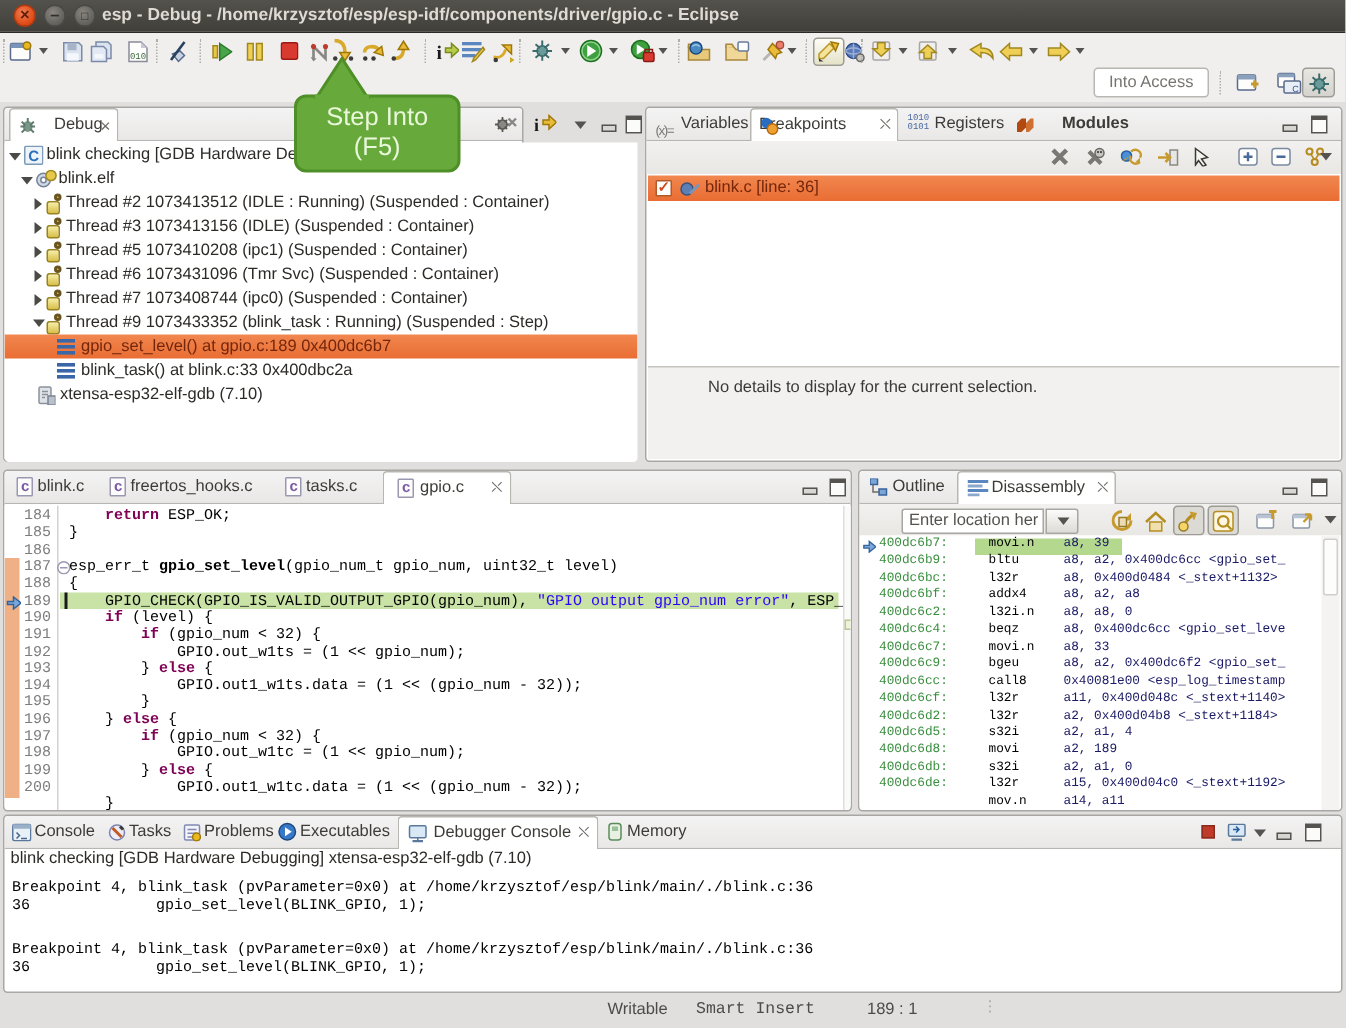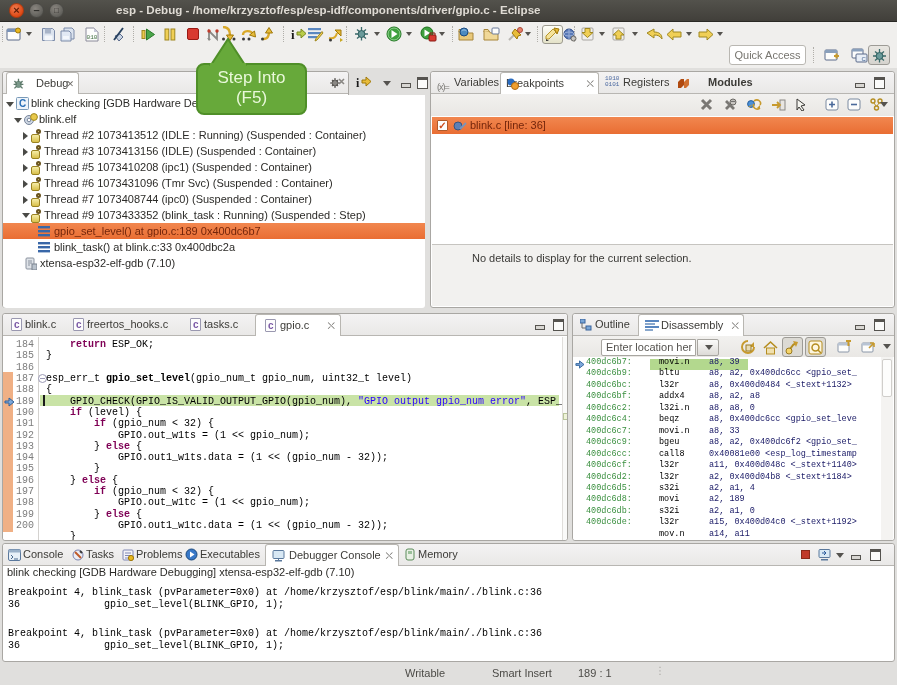--- a/index.html
+++ b/index.html
@@ -31,21 +31,21 @@
 .mx::after{content:"";position:absolute;left:1px;top:0px;width:9px;height:8px;border:1px solid #55534f;background:#fbfbfa;border-top-width:3px;}
 .sep{position:absolute;top:0px;height:16px;border-left:1px dotted #b0aea9;}
 .dar{position:absolute;top:6px;border-left:3.5px solid transparent;border-right:3.5px solid transparent;border-top:4.5px solid #55534f;}
 </style></head>
 <body>
 
 <div id="titlebar" class="abs">
   <div class="tbtn" style="left:9px;background:radial-gradient(circle at 40% 35%,#f07d52,#dd4814 70%);border:1px solid #b03a10;color:#5e1c06;font-size:11px;font-weight:bold;text-align:center;line-height:13px;">×</div>
   <div class="tbtn" style="left:29px;background:radial-gradient(circle at 40% 35%,#8a8680,#61605b 70%);border:1px solid #4a4945;color:#2f2e2b;font-size:11px;text-align:center;line-height:12px;">–</div>
   <div class="tbtn" style="left:49px;background:radial-gradient(circle at 40% 35%,#8a8680,#61605b 70%);border:1px solid #4a4945;color:#2f2e2b;font-size:8px;text-align:center;line-height:13px;">□</div>
-  <div class="abs" style="left:68px;top:3px;margin-left:48px;">esp - Debug - /home/krzysztof/esp/esp-idf/components/driver/gpio.c - Eclipse</div>
+  <div class="abs" style="left:68px;top:3px;">esp - Debug - /home/krzysztof/esp/esp-idf/components/driver/gpio.c - Eclipse</div>
 </div>
 
 <div id="toolbar" class="abs"></div>
 <div id="icons1" class="abs" style="left:0;top:26px;height:16px;width:897px;">
   <span class="sep" style="left:2px;"></span>
   <svg class="ic" width="16" height="15" style="left:6px;top:1px;" viewBox="0 0 16 15">
       <rect x="1" y="2" width="13" height="11" rx="1" fill="#fdfdfc" stroke="#5a6a8a"></rect>
       <rect x="1" y="2" width="13" height="3" fill="#7a93b8"></rect>
       <circle cx="12" cy="3.5" r="2.5" fill="#e8b820" stroke="#a07808"></circle>
     </svg>
@@ -189,21 +189,21 @@
   <svg class="ic" width="16" height="13" style="left:666px;top:2px;" viewBox="0 0 16 13">
       <path d="M7 1v3h8v5H7v3L1 6.5z" fill="#f0cf56" stroke="#a08820"></path>
     </svg>
   <span class="dar" style="left:686px;"></span>
   <svg class="ic" width="16" height="13" style="left:698px;top:2px;" viewBox="0 0 16 13">
       <path d="M9 1v3H1v5h8v3l6-5.5z" fill="#f0cf56" stroke="#a08820"></path>
     </svg>
   <span class="dar" style="left:717px;"></span>
 </div>
 
-<div class="abs" style="left:729px;top:45px;width:77px;height:20px;background:#fff;border:1px solid #b9b7b2;border-radius:3px;font-size:11px;color:#77756f;text-align:center;line-height:18px;">Quick Access</div>
+<div class="abs" style="left:729px;top:45px;width:77px;height:20px;background:#fff;border:1px solid #b9b7b2;border-radius:3px;font-size:11px;color:#77756f;text-align:center;line-height:18px;">Into Access</div>
 <div id="icons2" class="abs" style="left:0px;top:45px;height:20px;width:897px;">
   <span class="sep" style="left:813px;top:2px;"></span>
   <svg class="ic" width="16" height="15" style="left:824px;top:3px;" viewBox="0 0 16 15">
       <rect x="1" y="2" width="12" height="10" rx="1" fill="#fdfdfc" stroke="#5a6a8a"></rect>
       <rect x="1" y="2" width="12" height="3" fill="#8aa0bc"></rect>
       <path d="M10 8h5M12.5 5.5v5" stroke="#c79a2e" stroke-width="2"></path>
     </svg>
   <svg class="ic" width="17" height="15" style="left:851px;top:3px;" viewBox="0 0 17 15">
       <rect x="1" y="1" width="11" height="9" rx="1" fill="#fdfdfc" stroke="#5a6a8a"></rect>
       <rect x="1" y="1" width="11" height="2.5" fill="#8aa0bc"></rect>
@@ -596,21 +596,21 @@
   </div>
   <div class="abs" style="left:4px;top:22px;font-size:11px;color:#2c2b28;">blink checking [GDB Hardware Debugging] xtensa-esp32-elf-gdb (7.10)</div>
   <div class="abs mono" style="left:5px;top:43px;font-size:10px;color:#000;line-height:11.5px;white-space:pre;">Breakpoint 4, blink_task (pvParameter=0x0) at /home/krzysztof/esp/blink/main/./blink.c:36
 36              gpio_set_level(BLINK_GPIO, 1);</div>
   <div class="abs mono" style="left:5px;top:84px;font-size:10px;color:#000;line-height:11.5px;white-space:pre;">Breakpoint 4, blink_task (pvParameter=0x0) at /home/krzysztof/esp/blink/main/./blink.c:36
 36              gpio_set_level(BLINK_GPIO, 1);</div>
 </div>
 
 <div class="abs" style="left:0;top:663px;width:897px;height:22px;font-size:11px;color:#4c4b47;">
   <span class="abs" style="left:405px;top:4px;">Writable</span>
-  <span class="abs" style="left:492px;top:4px;">Smart Insert</span>
+  <span class="abs" style="left:464px;top:4px;font-family:Liberation Mono, monospace;">Smart Insert</span>
   <span class="abs" style="left:578px;top:4px;">189 : 1</span>
   <span class="abs" style="left:655px;top:2px;color:#aaa8a4;font-size:10px;letter-spacing:0;">⋮</span>
 </div>
 
 <div class="abs" style="left:196px;top:63px;width:111px;height:52px;background:#67a93a;border:2px solid #4f8f28;border-radius:8px;z-index:50;text-align:center;color:#e9f8da;font-size:17px;">
   <div style="margin-top:3px;">Step Into</div>
   <div>(F5)</div>
 </div>
 <svg class="abs" style="left:205px;top:38px;z-index:51;" width="50" height="28" viewBox="0 0 50 28">
     <path d="M23 1 L40 27 L6 27 Z" fill="#67a93a" stroke="#4f8f28" stroke-width="2"></path>

